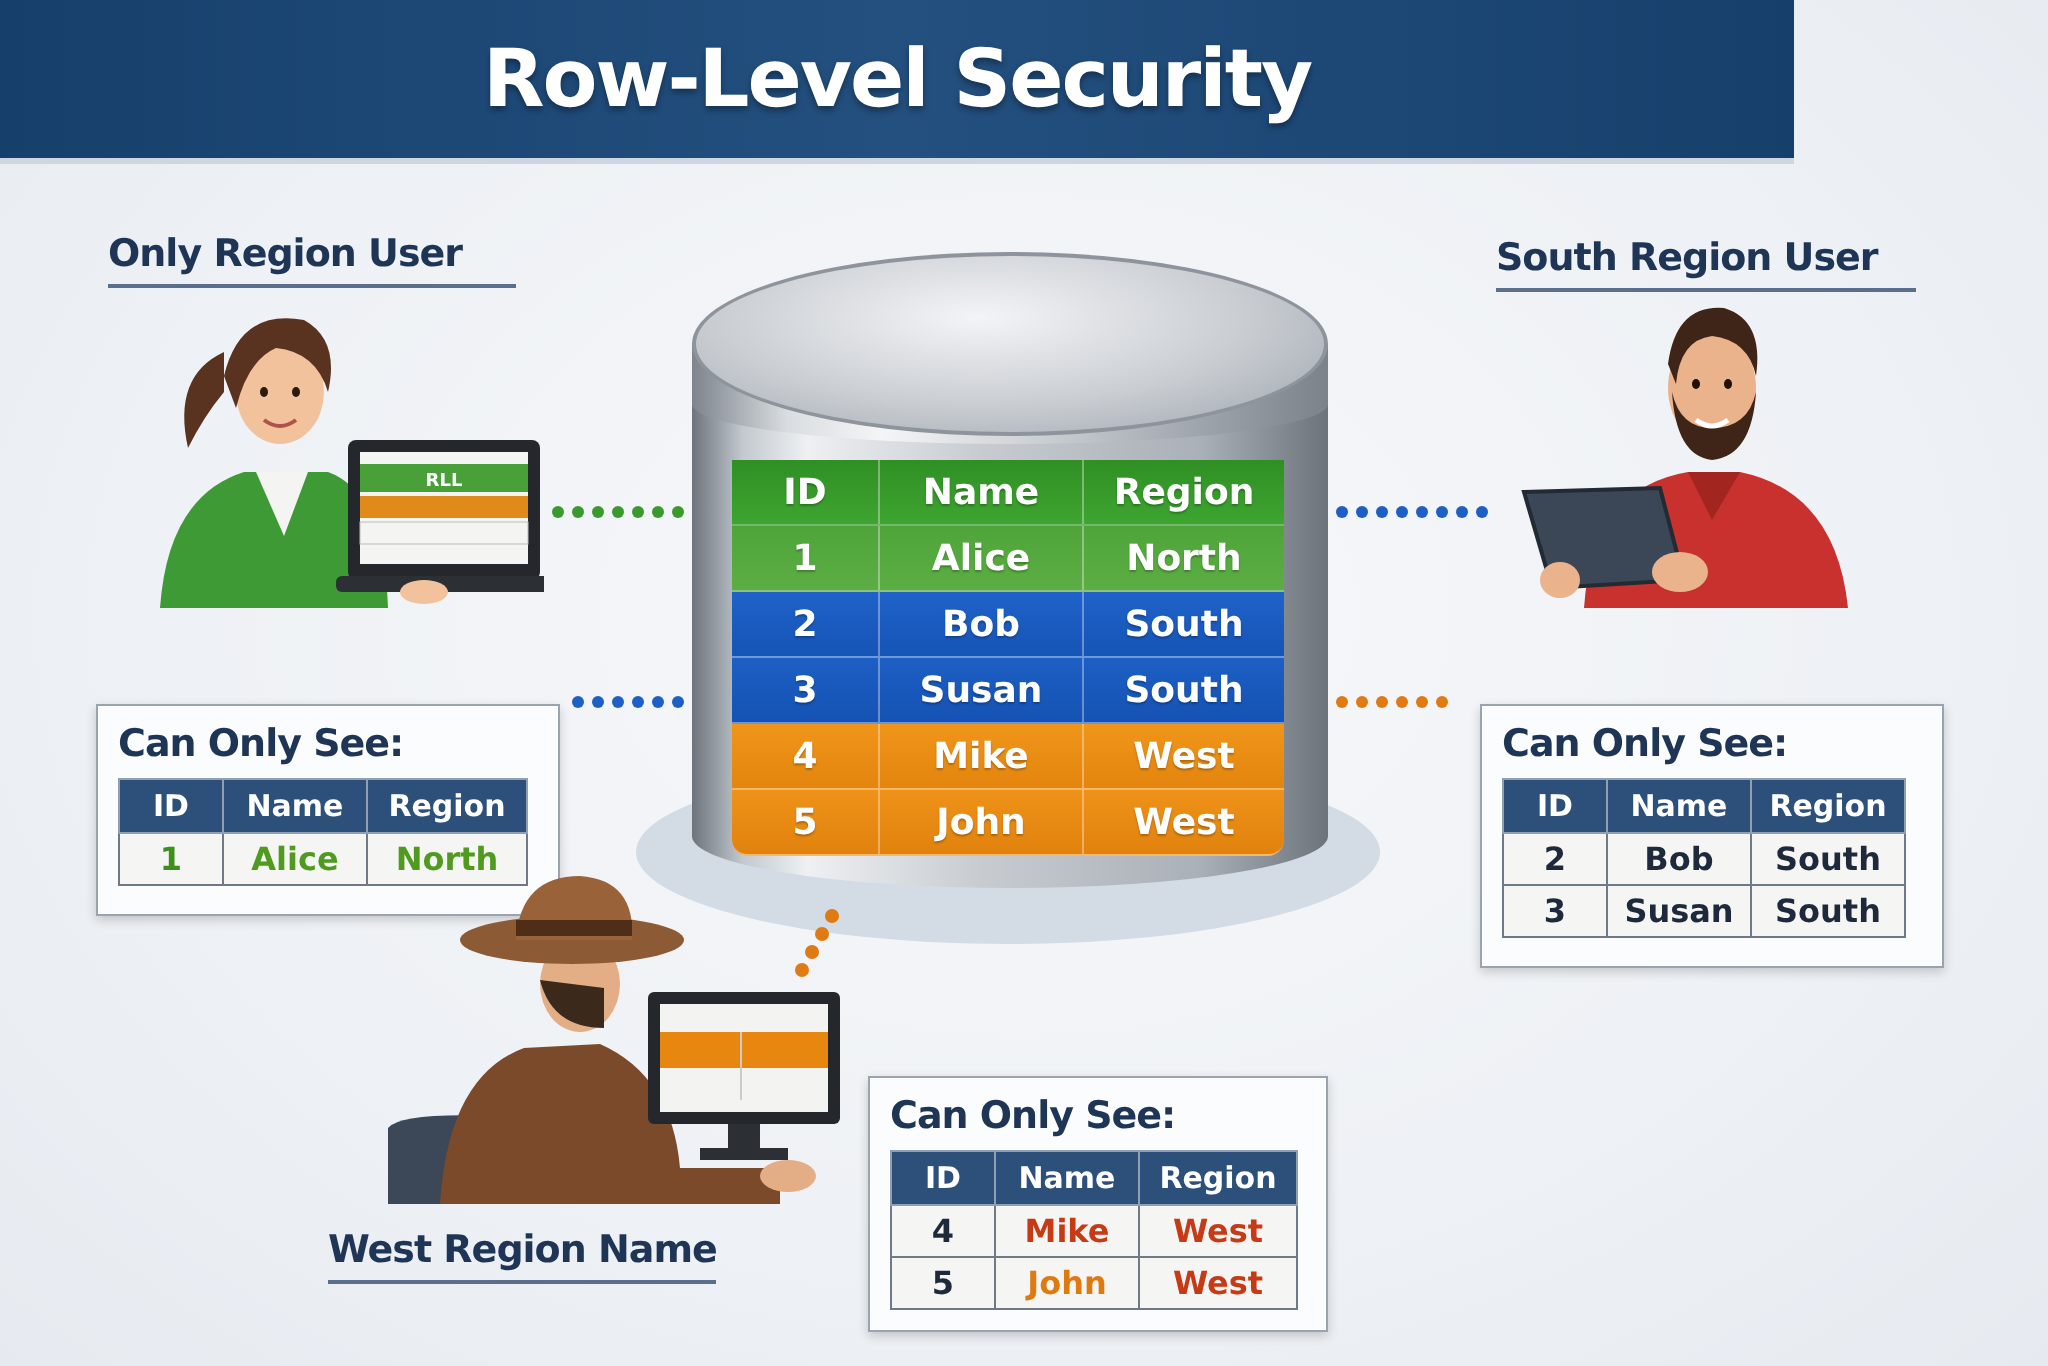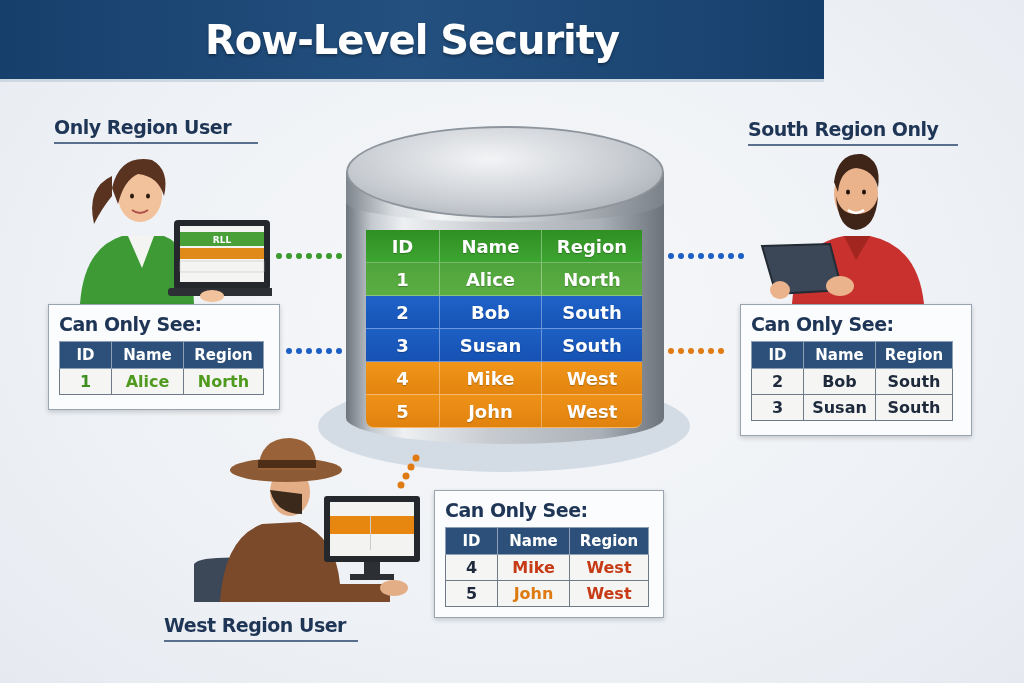--- a/index.html
+++ b/index.html
@@ -4,38 +4,38 @@
 <style>
   * { box-sizing: border-box; margin: 0; padding: 0; }
   html, body { width: 1024px; height: 683px; overflow: hidden; }
   body {
     font-family: "DejaVu Sans", sans-serif;
     background: radial-gradient(ellipse at 50% 45%, #f7f8fa 0%, #eef1f5 60%, #e6eaf0 100%);
     position: relative;
     color: #1e3556;
   }
   .header {
-    position: absolute; left: 0; top: 0; width: 824px; height: 82px;
+    position: absolute; left: 0; top: 0; width: 897px; height: 82px;
     background: linear-gradient(90deg, #173f6c 0%, #23507f 50%, #173f6c 100%);
     border-bottom: 3px solid #cdd6e1;
     display: flex; align-items: center; justify-content: center;
   }
   .header h1 {
     color: #ffffff; font-family: "DejaVu Sans", sans-serif;
     font-weight: bold; font-size: 40px; letter-spacing: -1px;
     text-shadow: 0 2px 3px rgba(0,0,0,0.35);
   }
   .user-title {
     position: absolute; font-weight: bold; font-size: 19px; color: #1e3556;
     padding-bottom: 4px; border-bottom: 2px solid #5a6f8c; white-space: nowrap;
     letter-spacing: -0.5px;
   }
   .card {
     position: absolute; background: #fbfcfd; border: 1px solid #9aa4b1;
-    box-shadow: 0 2px 5px rgba(0,0,0,0.18); padding: 8px 10px 10px 10px;
+    box-shadow: 0 2px 5px rgba(0,0,0,0.18); padding: 8px 10px 10px 10px; margin-top: 48px;
   }
   .card h3 {
     font-size: 19px; font-weight: bold; color: #1e3556; margin-bottom: 6px;
     letter-spacing: -0.5px;
   }
   .card table { border-collapse: collapse; }
   .card th {
     background: #2c5079; color: #fff; font-size: 15px; font-weight: bold;
     border: 1px solid #8fa0b4; padding: 3px 8px; height: 27px;
   }
@@ -191,21 +191,21 @@
       <span>West</span>
     </div>
     <div class="db-row" style="background:linear-gradient(#ef9219,#e0820d); border-radius:0 0 8px 8px;">
       <span>5</span>
       <span>John</span>
       <span>West</span>
     </div>
   </div>
 </div>
 
-<div class="user-title" style="left:748px; top:118px; width:210px;">South Region Only</div>
+<div class="user-title" style="left:748px; top:118px; width:210px;">South Region User</div>
 
 <svg class="person" style="left:758px; top:148px;" width="180" height="158">
   <path d="M34 156 Q38 96 86 88 L112 88 Q160 98 166 156 Z" fill="#c8312e"></path>
   <path d="M86 88 L98 112 L112 88 Z" fill="#a3251f"></path>
   <ellipse cx="98" cy="46" rx="22" ry="28" fill="#eab38c"></ellipse>
   <path d="M76 34 Q80 4 104 6 Q124 12 120 40 Q116 22 98 20 Q82 22 80 44 Z" fill="#3f2518"></path>
   <path d="M78 48 Q80 80 98 82 Q118 80 120 48 Q116 66 98 66 Q82 66 78 48 Z" fill="#3f2518"></path>
   <ellipse cx="90" cy="44" rx="2" ry="2.5" fill="#1f120a"></ellipse>
   <ellipse cx="106" cy="44" rx="2" ry="2.5" fill="#1f120a"></ellipse>
   <path d="M90 62 Q98 68 106 62" stroke="#fff" stroke-width="2.5" fill="none"></path>
@@ -279,21 +279,21 @@
 
   <rect x="134" y="62" width="96" height="66" rx="3" fill="#24272c"></rect>
   <rect x="140" y="68" width="84" height="54" fill="#f3f3f1"></rect>
   <rect x="140" y="82" width="84" height="18" fill="#e8870f"></rect>
   <rect x="180" y="82" width="1" height="34" fill="#ccc"></rect>
   <rect x="174" y="128" width="16" height="14" fill="#2c2f34"></rect>
   <rect x="160" y="140" width="44" height="6" fill="#2c2f34"></rect>
   <ellipse cx="204" cy="154" rx="14" ry="8" fill="#e3ad86"></ellipse>
 </svg>
 
-<div class="user-title" style="left:164px; top:614px; width:194px;">West Region User</div>
+<div class="user-title" style="left:164px; top:614px; width:194px;">West Region Name</div>
 
 <div class="card" style="left:434px; top:490px; width:230px; height:128px;">
   <h3>Can Only See:</h3>
   <table style="width:204px;">
     <thead>
       <tr>
         <th style="width:52px;">ID</th>
         <th style="width:72px;">Name</th>
         <th>Region</th>
       </tr>

